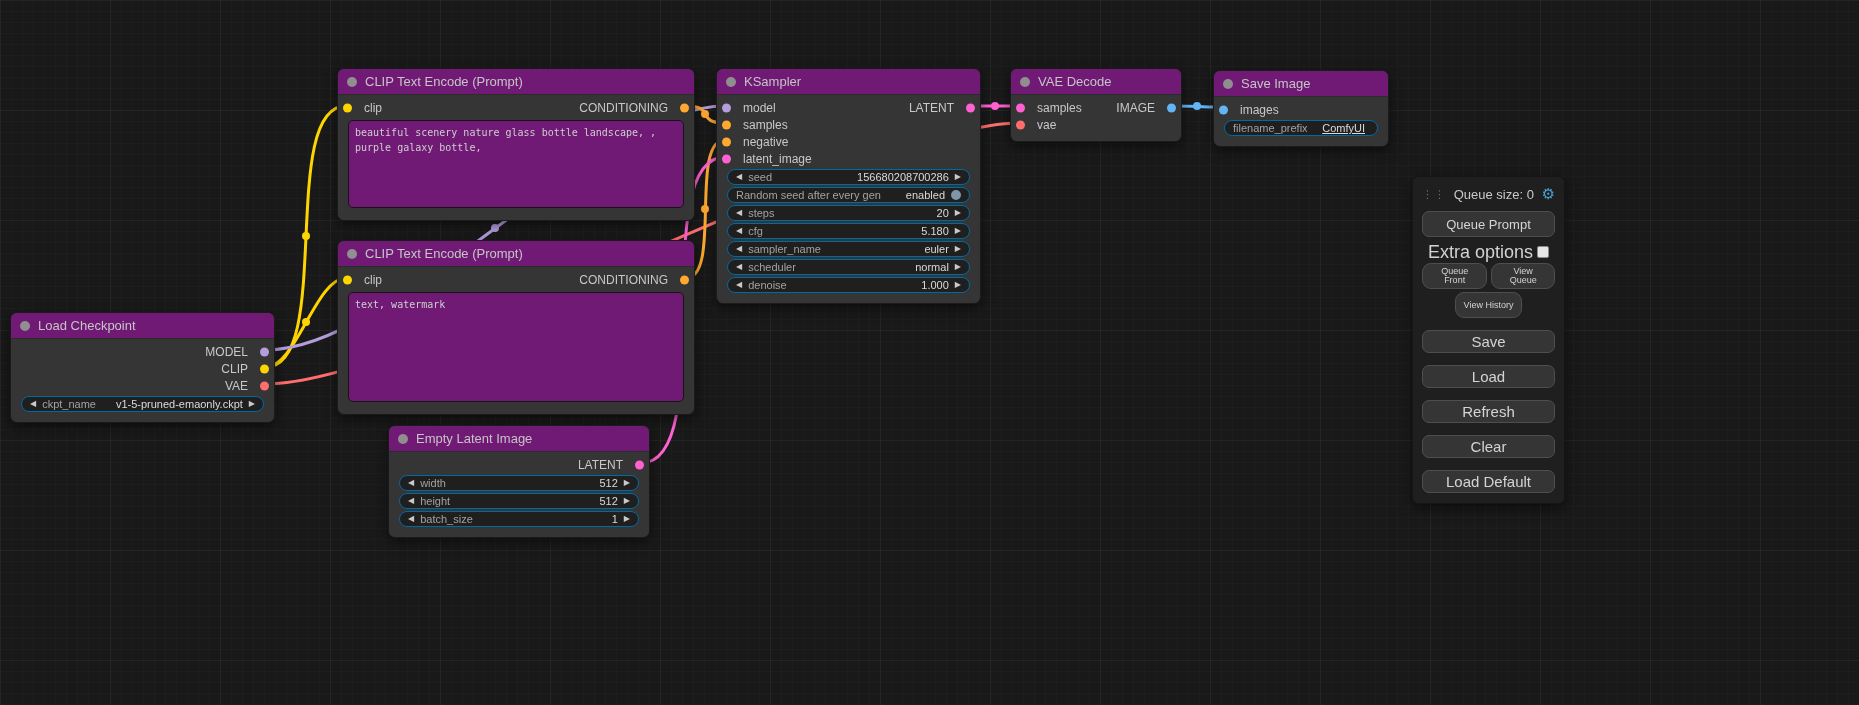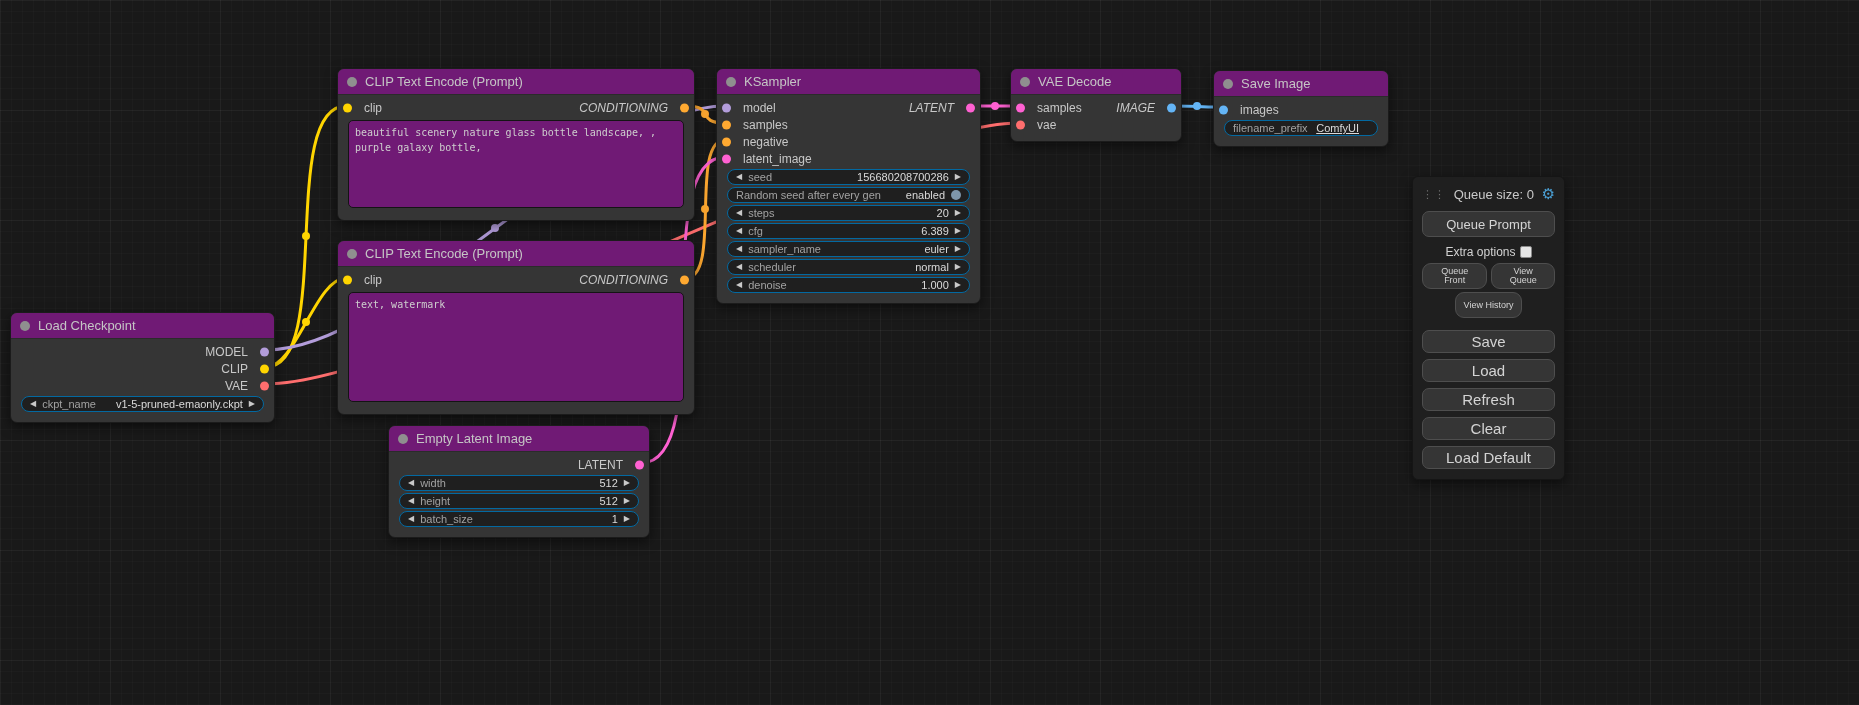--- a/index.html
+++ b/index.html
@@ -20,21 +20,21 @@
 
   .node{position:absolute;z-index:2;background:#353535;border:1px solid #1b1b1b;border-radius:7px;
         box-shadow:0 4px 12px rgba(0,0,0,.5);padding-bottom:8px;}
   .node-title{height:26px;display:flex;align-items:center;gap:8px;padding:0 9px;background:#701a75;
         border-radius:6px 6px 0 0;border-bottom:1px solid #2b2b2b;}
   .collapse-dot{width:10px;height:10px;border-radius:50%;background:#8f8f8f;flex:none;}
   .title-text{font-size:13px;color:#c5c5c5;white-space:nowrap;}
 
   .slots{padding-top:4px;}
   .slot-row{position:relative;height:17px;display:flex;align-items:center;padding:0 26px;font-size:12px;color:#c8c8c8;}
-  .slot-row .out-label{margin-left:auto;font-style:italic;}
+  .slot-row .out-label{margin-left:auto;}
   .out-only{justify-content:flex-end;}
   .dot{position:absolute;top:50%;width:9px;height:9px;border-radius:50%;transform:translateY(-50%);}
   .dot.in{left:5px;}
   .dot.out{right:5px;}
   .dot-model{background:#B39DDB;}
   .dot-clip{background:#FFD500;}
   .dot-vae{background:#FF6E6E;}
   .dot-cond{background:#FFA931;}
   .dot-latent{background:#FF61D2;}
   .dot-image{background:#64B5F6;}
@@ -51,23 +51,23 @@
         white-space:pre-wrap;word-break:break-word;cursor:text;}
 
   .menu{position:absolute;left:1412px;top:176px;width:153px;z-index:3;background:#1f1f1f;
         border:1px solid #151515;border-radius:6px;padding:8px 9px 10px;display:flex;flex-direction:column;
         box-shadow:0 4px 12px rgba(0,0,0,.5);}
   .menu-header{display:flex;align-items:center;justify-content:space-between;color:#c9c9c9;font-size:13px;height:18px;}
   .drag-handle{color:#6f6f6f;font-size:11px;letter-spacing:1px;cursor:grab;}
   .gear{color:#4a9ed2;font-size:15px;cursor:pointer;}
   .btn{appearance:none;background:#353535;border:1px solid #4e4e4e;color:#d4d4d4;font-family:inherit;cursor:pointer;}
   .btn.primary{margin-top:8px;height:26px;font-size:13px;border-radius:7px;}
-  .btn.big{height:23px;border-radius:7px;font-size:15px;margin-top:6px;line-height:1;}
+  .btn.big{height:23px;border-radius:7px;font-size:15px;margin-top:12px;line-height:1;}
   .btn.big.mt{margin-top:12px;}
-  .extra-row{display:flex;align-items:center;justify-content:center;gap:4px;margin-top:7px;color:#d2d2d2;font-size:12px;height:16px;}
+  .extra-row{display:flex;align-items:center;justify-content:center;gap:4px;margin-top:7px;color:#d2d2d2;font-size:18px;height:16px;}
   .checkbox{width:12px;height:12px;background:#e6e6e6;border:1px solid #8a8a8a;border-radius:2px;cursor:pointer;}
   .pill-row{display:flex;justify-content:center;gap:4px;margin-top:3px;}
   .btn.pill{height:26px;border-radius:9px;font-size:9px;padding:0 8px;line-height:1;}
 </style>
 </head>
 <body>
 
 <svg class="wires" width="1859" height="705">
   <path d="M 266 367 C 334 367, 278 106, 346 106" stroke="#FFD500"></path>
   <path d="M 266 367 C 296 367, 316 278, 346 278" stroke="#FFD500"></path>
@@ -218,21 +218,21 @@
   </div>
   <div class="widget">
     <span class="arrow">◀</span>
     <span class="wname">steps</span>
     <span class="wval">20</span>
     <span class="arrow">▶</span>
   </div>
   <div class="widget">
     <span class="arrow">◀</span>
     <span class="wname">cfg</span>
-    <span class="wval">6.389</span>
+    <span class="wval">5.180</span>
     <span class="arrow">▶</span>
   </div>
   <div class="widget">
     <span class="arrow">◀</span>
     <span class="wname">sampler_name</span>
     <span class="wval">euler</span>
     <span class="arrow">▶</span>
   </div>
   <div class="widget">
     <span class="arrow">◀</span>
@@ -273,21 +273,21 @@
     <span class="title-text">Save Image</span>
   </div>
   <div class="slots">
     <div class="slot-row">
       <span class="dot in dot-image"></span>
       <span>images</span>
     </div>
   </div>
   <div class="widget">
     <span class="wname">filename_prefix</span>
-    <span class="wval" style="margin-left:auto;margin-right:10px;text-decoration:underline;">ComfyUI</span>
+    <span class="wval" style="margin-left:auto;margin-right:4px;text-decoration:underline;">ComfyUI</span>
   </div>
 </div>
 
 <div class="menu">
   <div class="menu-header">
     <span class="drag-handle">⋮⋮</span>
     <span>Queue size: 0</span>
     <span class="gear">⚙</span>
   </div>
   <button class="btn primary">Queue Prompt</button>

